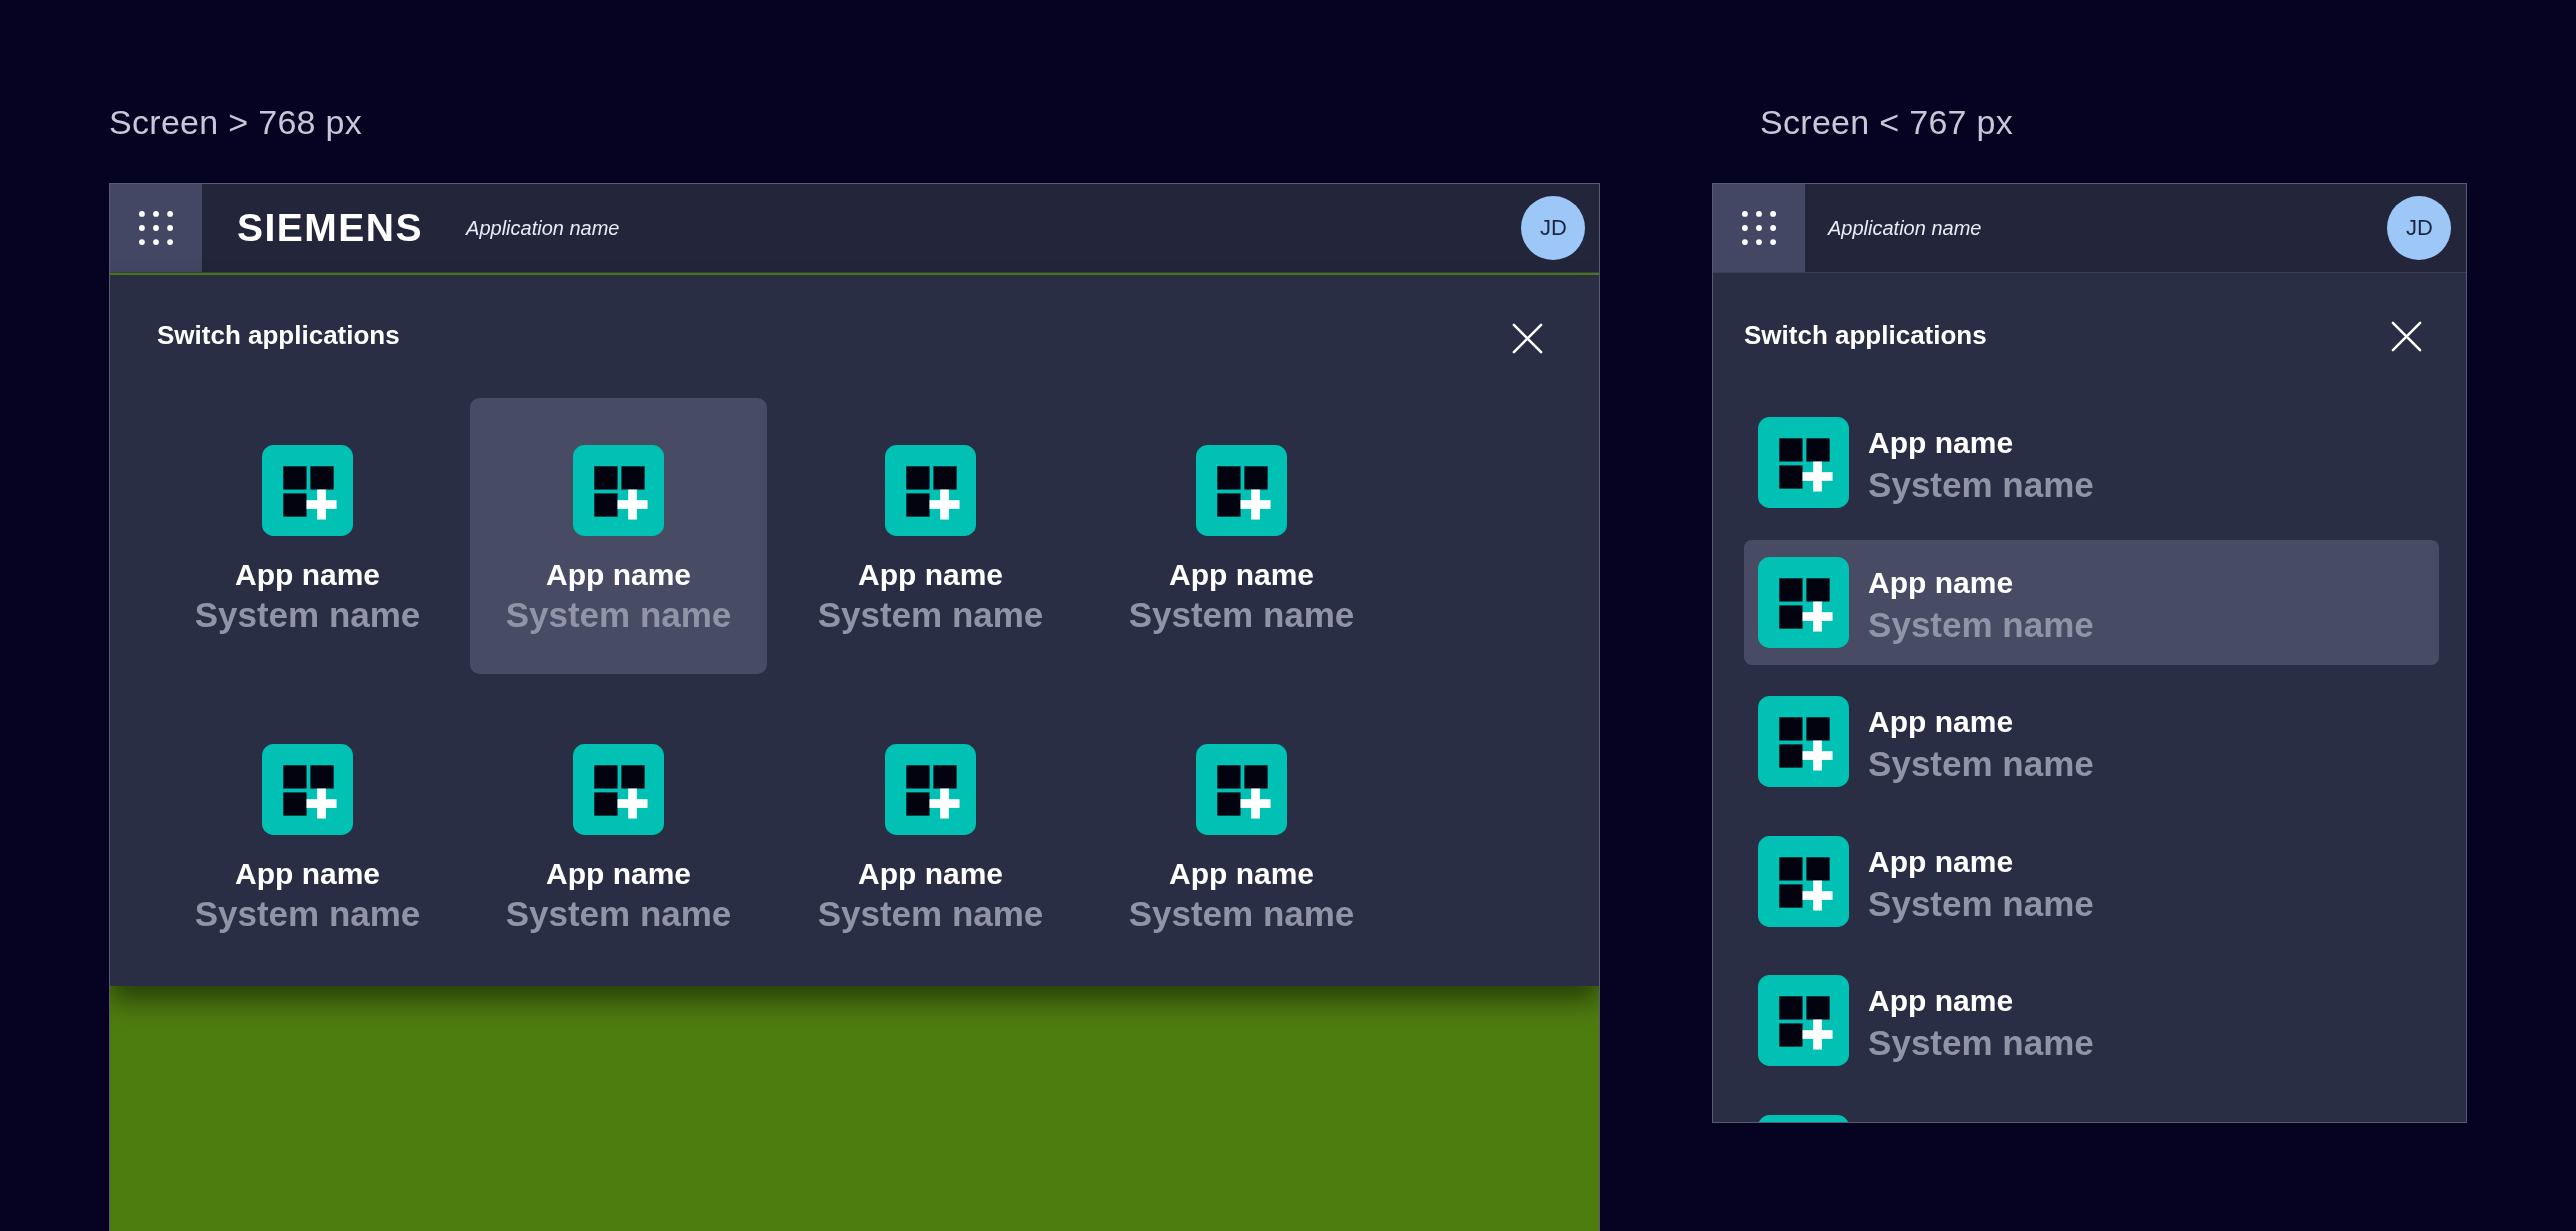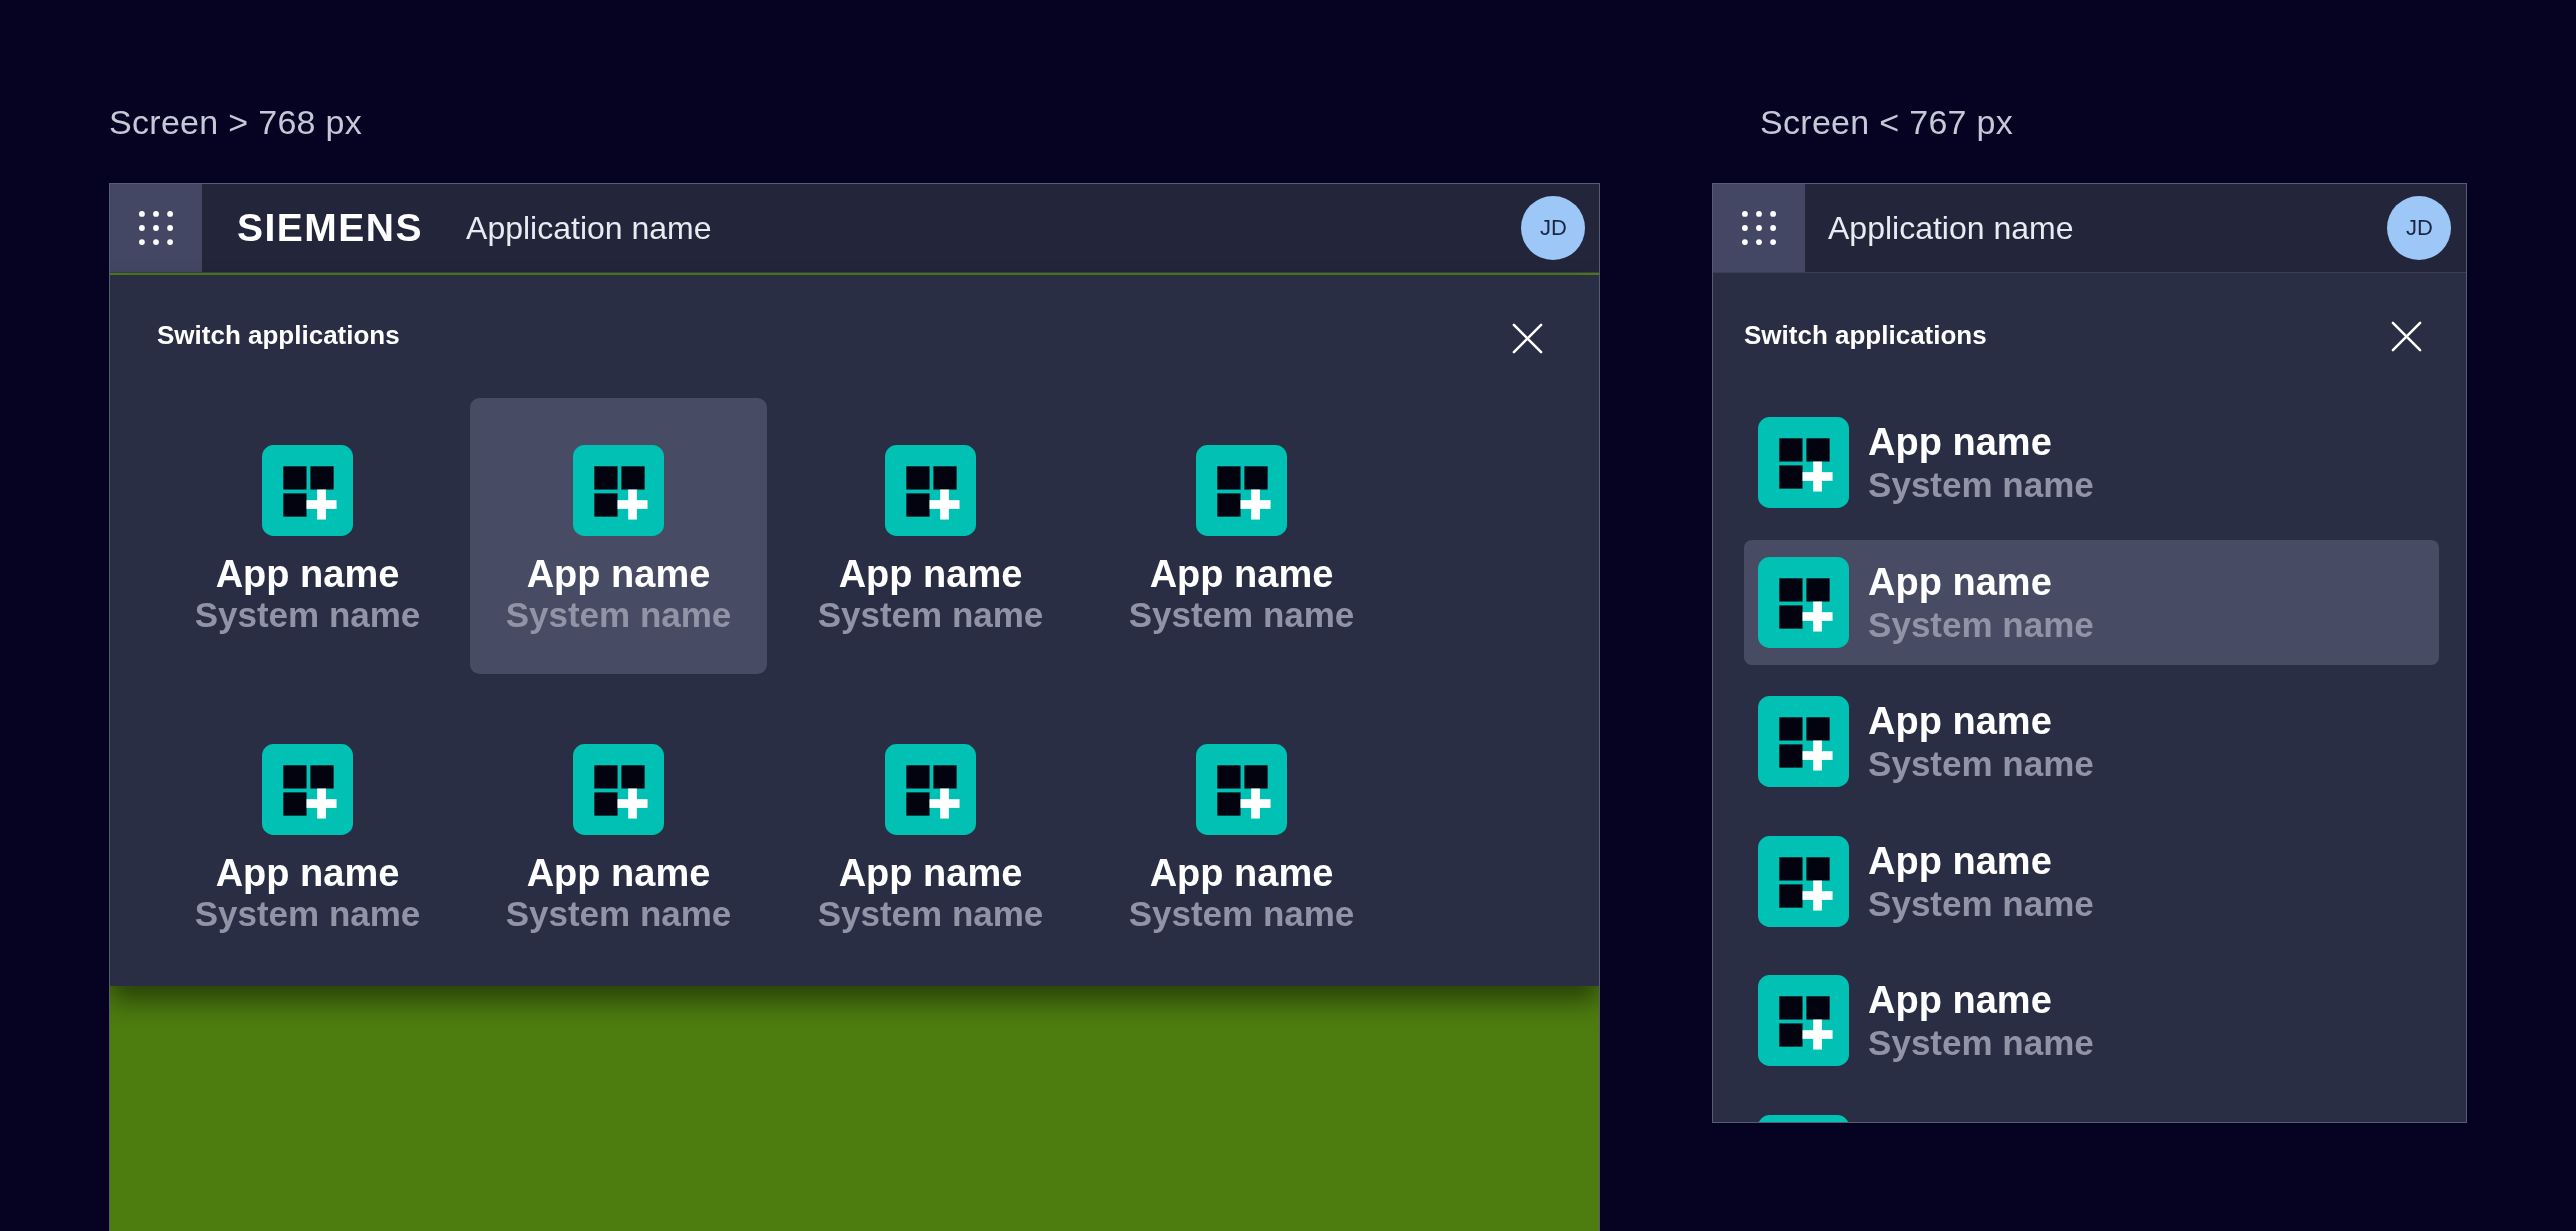--- a/index.html
+++ b/index.html
@@ -33,36 +33,36 @@
   }
   .grid-btn {
     width:92px; height:100%; background:#434763;
     display:flex; align-items:center; justify-content:center;
     flex:0 0 auto; cursor:pointer;
   }
   .brand-logo {
     font-size:39px; font-weight:700; letter-spacing:1.5px;
     color:#fff; margin-left:35px;
   }
-  .app-title { font-size:32px; color:#E9EBF3; font-weight:400; }
+  .app-title { font-size:20px; color:#E9EBF3; font-weight:400;font-style:italic; }
   .avatar {
     width:64px; height:64px; border-radius:50%;
     background:#9CC7F7; color:#1D2546;
     font-size:22px; font-weight:400;
     display:flex; align-items:center; justify-content:center;
     margin-left:auto; flex:0 0 auto; cursor:pointer;
   }
   .overlay-title { font-size:26px; font-weight:700; color:#fff; }
   .close-btn {
     position:absolute; width:37px; height:37px;
     display:flex; align-items:center; justify-content:center;
     cursor:pointer;
   }
   .app-icon { flex:0 0 auto; }
-  .app-name   { font-size:38px; font-weight:700; color:#fff; line-height:37px; }
+  .app-name   { font-size:30px; font-weight:700; color:#fff; line-height:37px; }
   .system-name{ font-size:35px; font-weight:700; color:#9094A6; line-height:33px; }
 
   
   .panel.desktop { left:109px; width:1491px; height:1050px; background:#4d7c0f; }
   .desktop .dropdown {
     position:absolute; left:0; top:91px; width:100%; height:711px;
     background:#2A2E45;
     box-shadow:0 13.6px 25px rgba(0,0,0,.5);
   }
   .desktop .overlay-title { position:absolute; left:47px; top:45px; }

